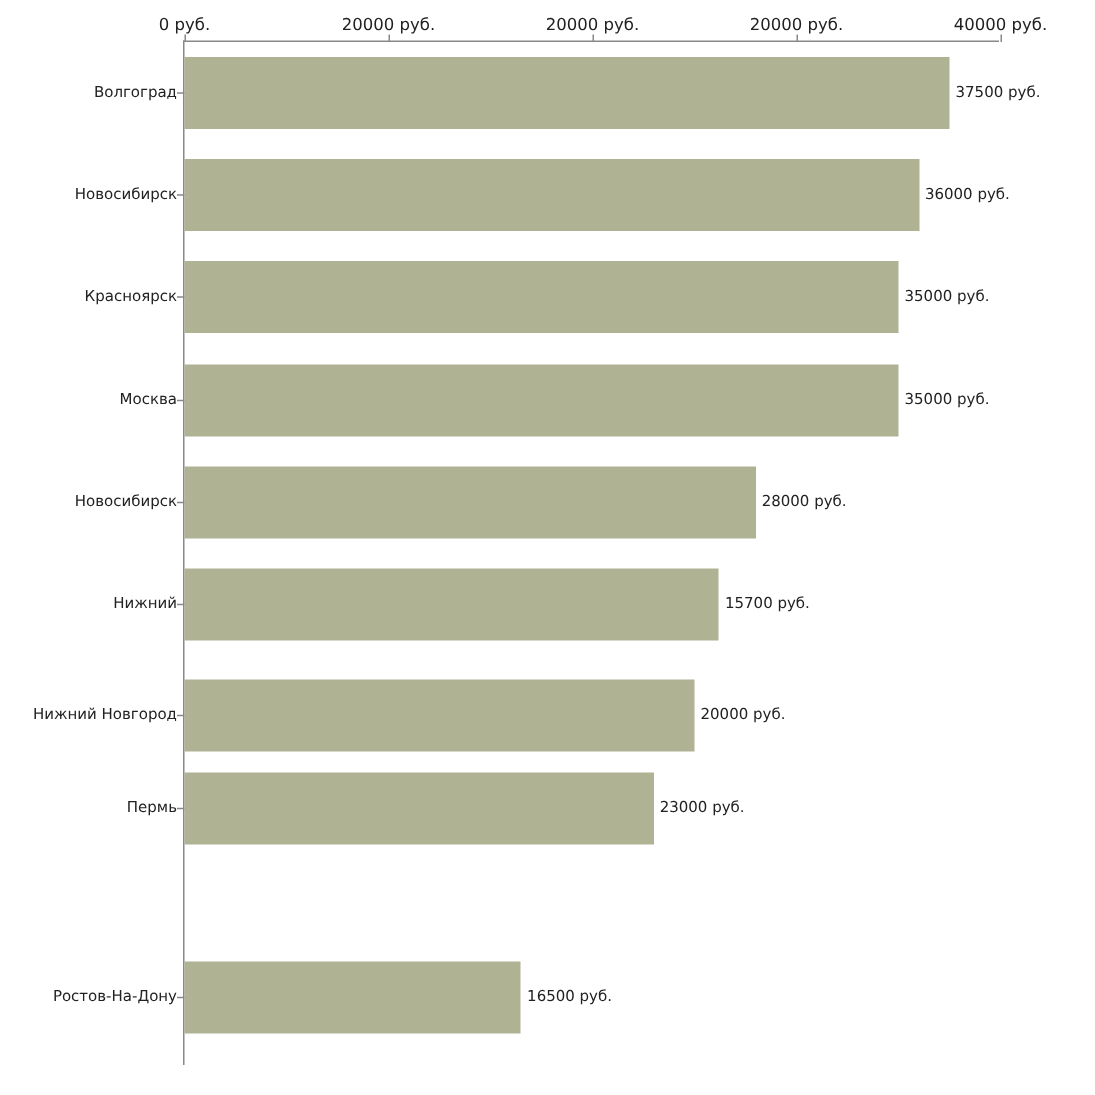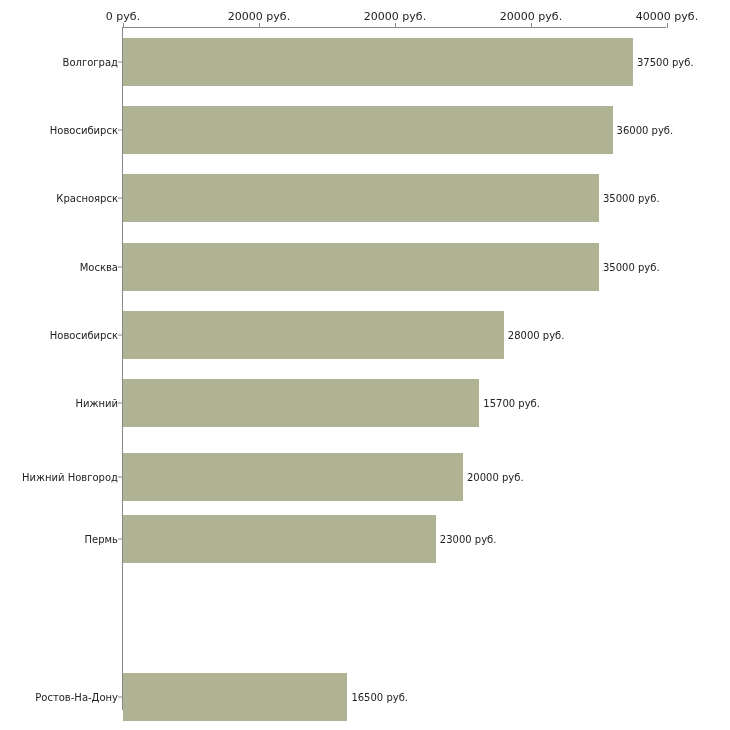--- a/index.html
+++ b/index.html
@@ -170,21 +170,21 @@
         <div class="tick-mark-left"></div>
         <div class="bar" style="width: 340px; background: rgb(176, 178, 148);"></div>
         <div class="val-label" style="left: 463px;">20000 руб.</div>
       </div>
       <div class="row" style="top: 477.4px; height: 68.2px;">
         <div class="cat-label">Пермь</div>
         <div class="tick-mark-left"></div>
         <div class="bar" style="width: 312.8px; background: rgb(176, 178, 148);"></div>
         <div class="val-label" style="left: 435.8px;">23000 руб.</div>
       </div>
-      <div class="row" style="top: 635px; height: 68.2px;">
+      <div class="row" style="top: 603px; height: 68.2px;">
         <div class="cat-label">Ростов-На-Дону</div>
         <div class="tick-mark-left"></div>
         <div class="bar" style="width: 224.4px; background: rgb(176, 178, 148);"></div>
         <div class="val-label" style="left: 347.4px;">16500 руб.</div>
       </div>
     </div>
 
 </div>
 
 </body></html>

